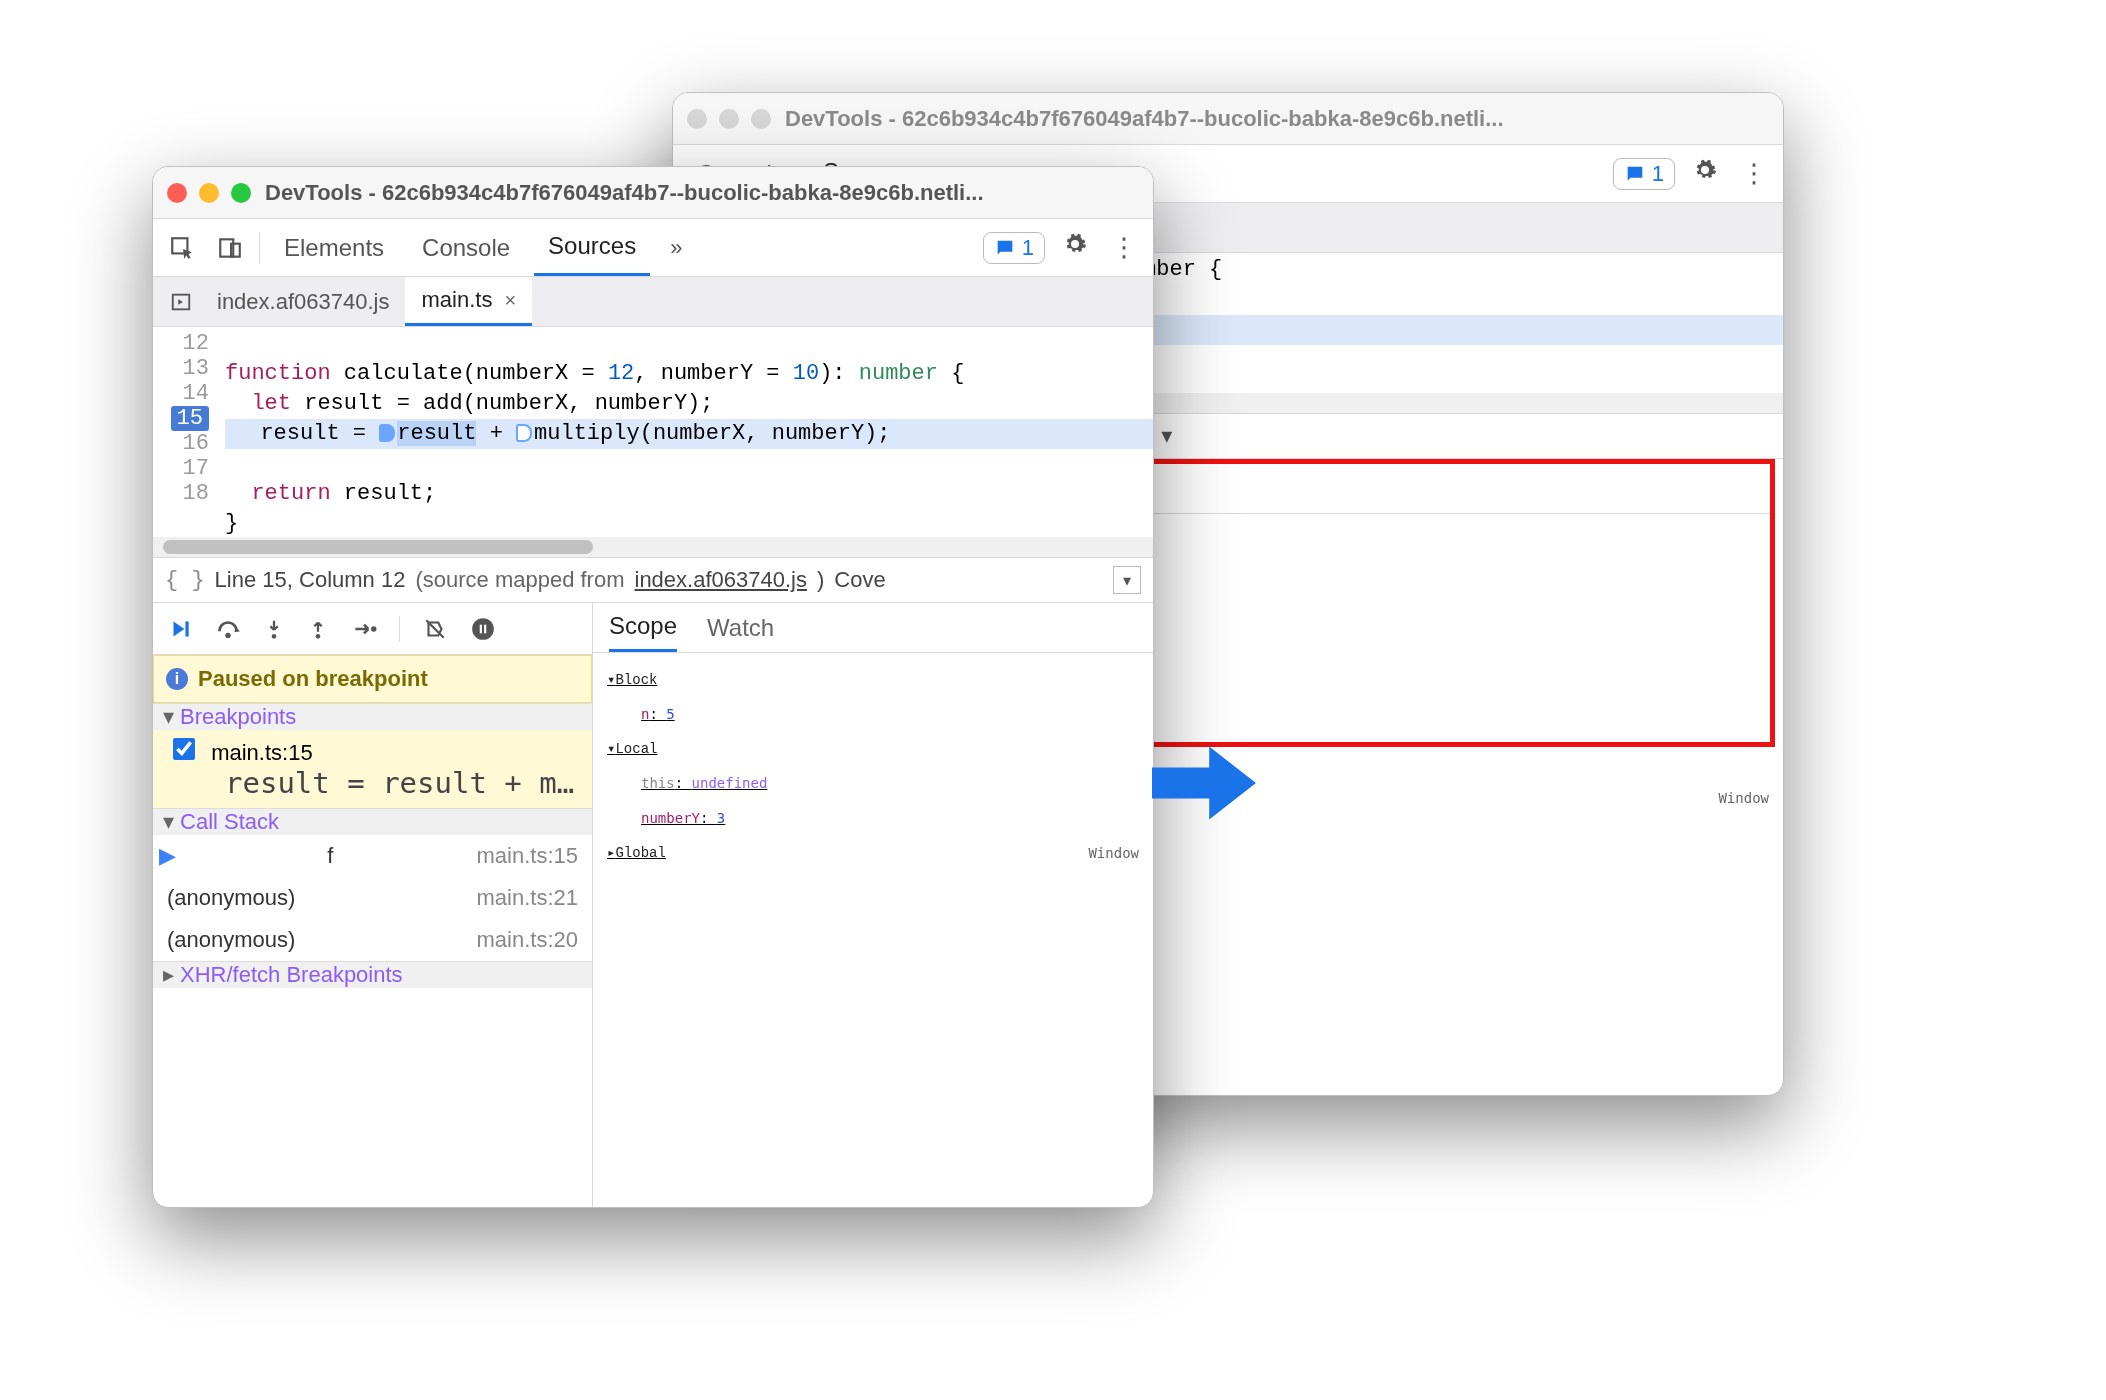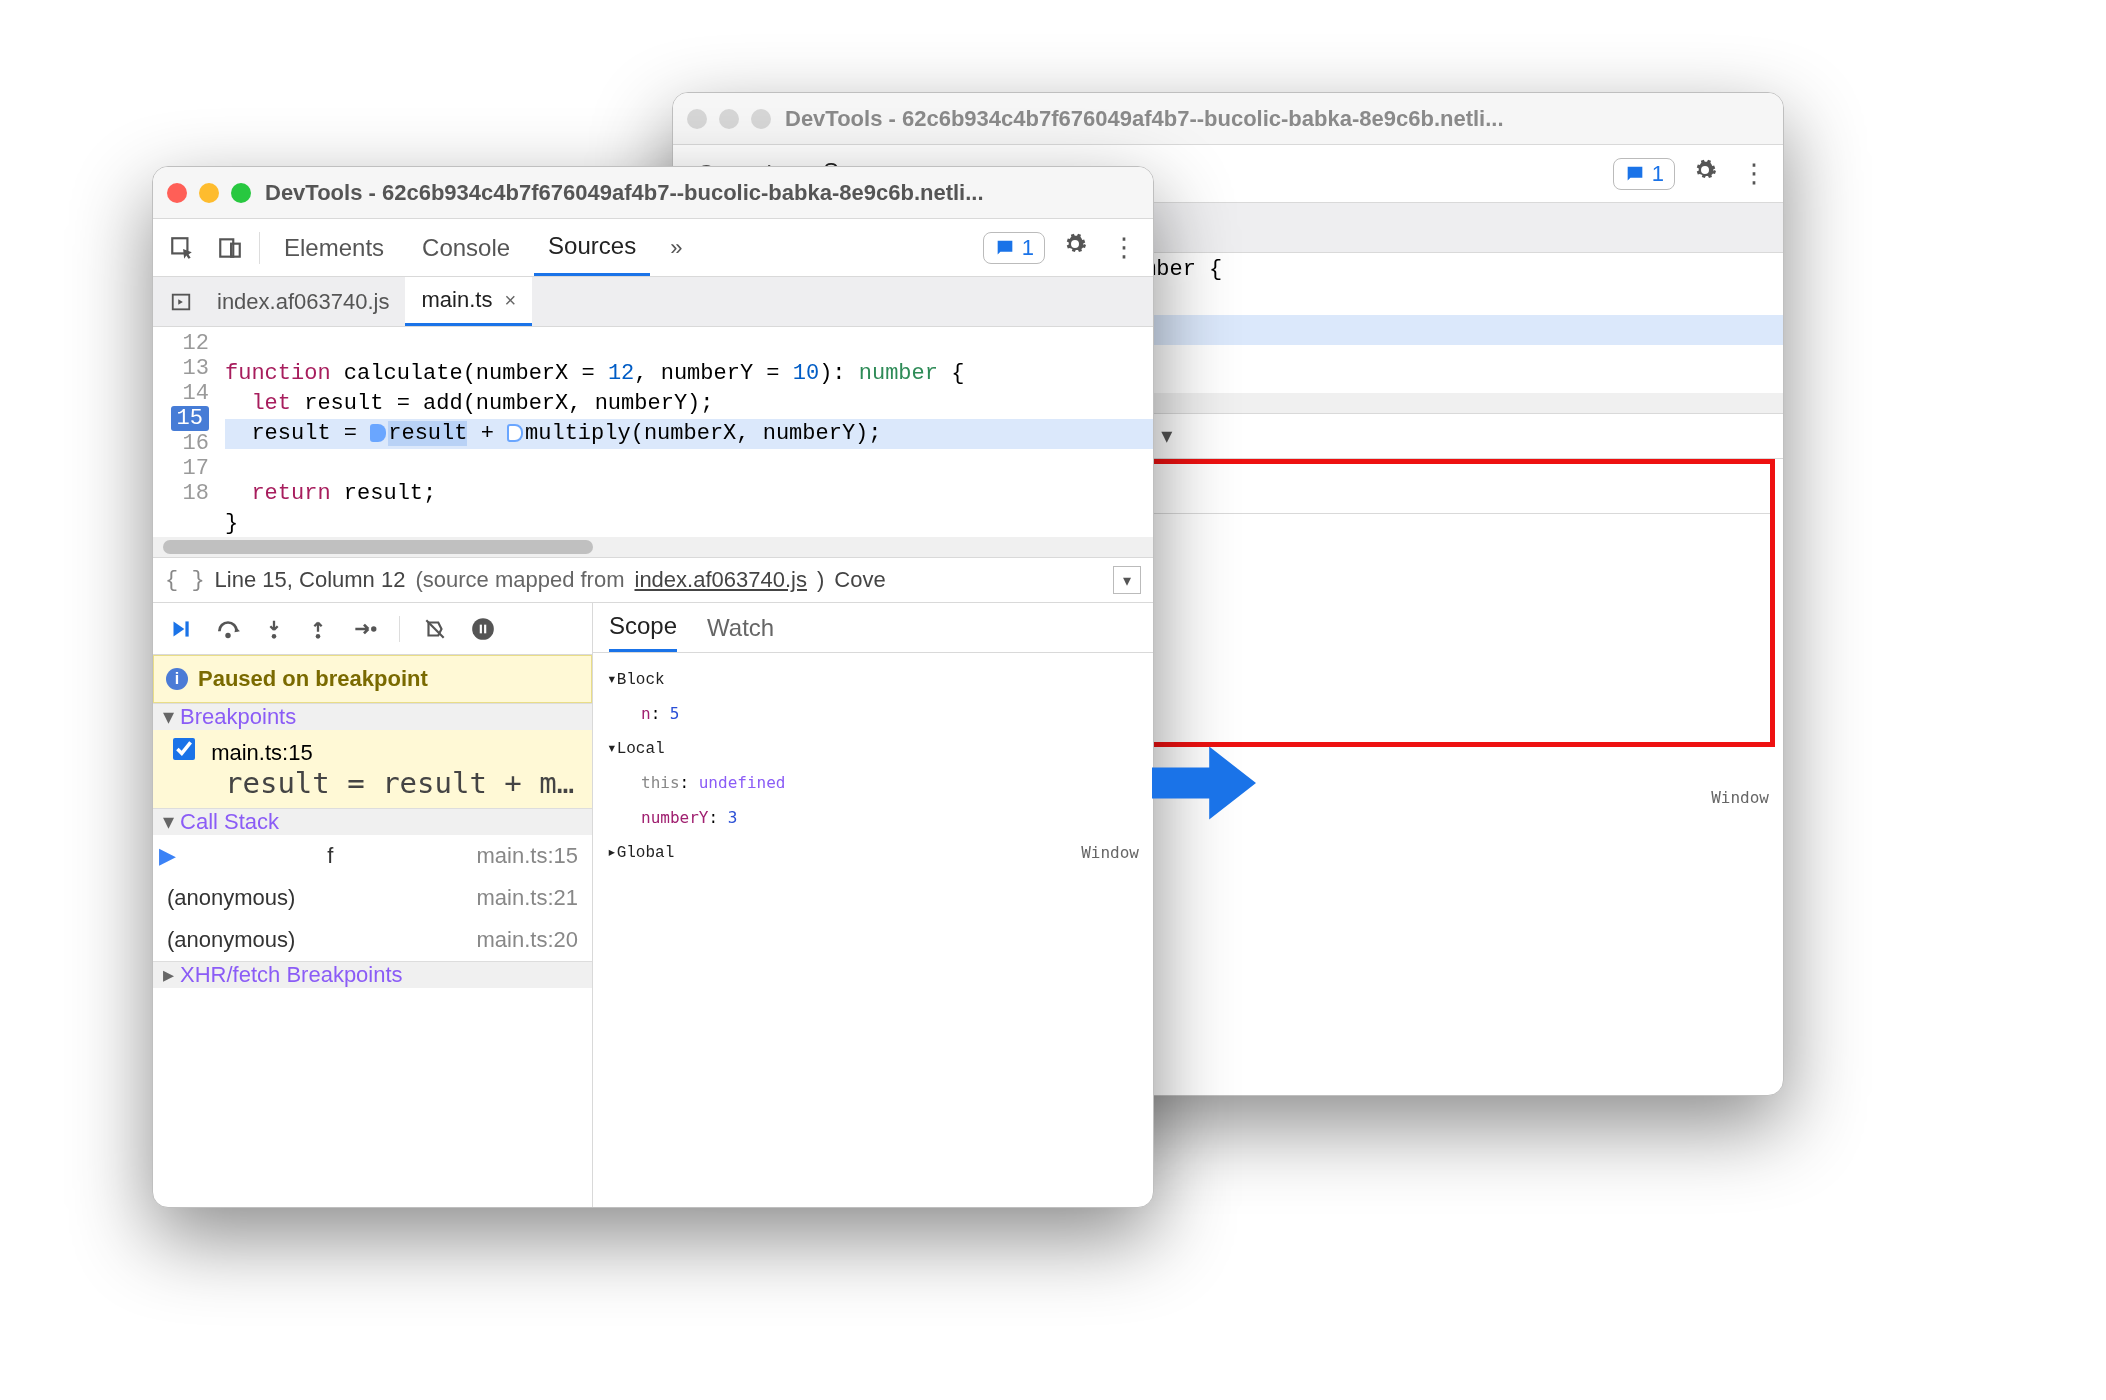--- a/index.html
+++ b/index.html
@@ -65,21 +65,21 @@
   .filebar .runico{ width:40px; display:flex;align-items:center;justify-content:center;color:#555;}
   .filetab{ display:flex; align-items:center; padding:0 16px; font-size:22px; color:#555; gap:10px;}
   .filetab.active{ background:#fff; border-bottom:3px solid #1a73e8; color:#222;gap:12px;}
   .close-x{ font-size:20px; color:#666; cursor:pointer;}
 
   .code-area{ position:relative; flex:0 0 auto; height:210px; overflow:hidden; background:#fff;}
   .code-area .gutter{ position:absolute; left:0; top:0; bottom:0; width:64px; background:#fff;
     text-align:right; padding:4px 8px 0 0; color:#9a9a9a; font-size:22px;}
   .code-area .gutter .cur{ background:#467cd6; color:#fff; display:inline-block; padding:0 6px; border-radius:3px;}
   .code-area pre{ position:absolute; left:72px; right:0; top:2px; font-size:22px; line-height:30px; }
-  .hl{ background:#dbe8fb; display:inline-block; width:100%;}
+  .hl{ background:#dbe8fb; display:inline-block; width:100%;padding-left:9px;}
   .tok-kw{color:#a71d5d;} .tok-num{color:#005cc5;}
   .tok-type{color:#2e8b57;}
   .step-marker{display:inline-block;width:16px;height:18px;background:#6aa6ff;border-radius:3px 8px 8px 3px;margin-right:2px;vertical-align:middle;}
   .step-marker.outline{background:#fff;border:2px solid #6aa6ff;}
 
   .scrollbar-h{height:20px;background:#f0f0f0;display:flex;align-items:center;}
   .scrollbar-h .thumb{height:14px;width:430px;background:#c0c0c0;border-radius:7px;margin-left:10px;}
 
   .statusbar{height:46px;border-top:1px solid #d9d9d9;border-bottom:1px solid #d9d9d9;
     display:flex;align-items:center;padding:0 12px;font-size:22px;color:#444;gap:10px;background:#fff;}
@@ -108,21 +108,21 @@
 
   .stack-row{ display:flex; padding:8px 14px; font-size:22px; color:#333; justify-content:space-between;}
   .stack-row .loc{ color:#888;}
   .stack-row.cur::before{ content:"▶"; color:#3b82f6; margin-right:8px;}
   .stack-row.cur{ padding-left:6px;}
 
   .scope-tabs{ height:50px; display:flex; align-items:center; border-bottom:1px solid #d9d9d9; padding:0 16px; gap:30px;}
   .scope-tab{ font-size:24px; color:#666; height:100%; display:flex; align-items:center;}
   .scope-tab.active{ color:#222; border-bottom:3px solid #1a73e8;}
 
-  .scope-body{ padding:10px 14px; font-size:16px; line-height:34px;}
+  .scope-body{ padding:10px 14px; font-size:14px; line-height:34px;text-decoration:underline;}
   .scope-body .grp{ color:#222; }
   .scope-body .var{ padding-left:34px; }
   .varname{ color:#a02070; font-family:Menlo,monospace;}
   .varval{ color:#2a4fd6; font-family:Menlo,monospace;}
   .varname.dim{ color:#888;}
   .varval.dim{ color:#8b5cf6;}
   .win-label{ float:right; color:#666; font-family:Menlo,monospace;}
 
   
   .back-code pre{ font-size:22px; line-height:30px; }

